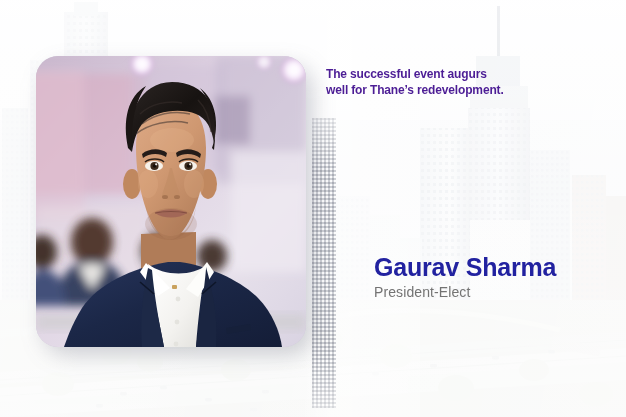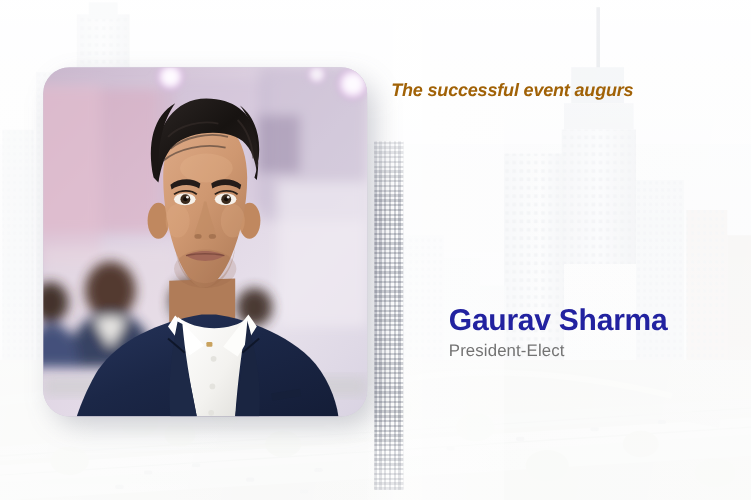--- a/index.html
+++ b/index.html
@@ -87,26 +87,25 @@
     overflow:hidden;
     background:#cfc6d8;
   }
   .portrait svg { display:block; width:270px; height:291px; }
 
   
   .headline {
     position:absolute;
     left:326px; top:66px;
     width:292px;
-    font-size:15px;
+    font-size:12px;
     font-weight:bold;
     line-height:1.37;
     letter-spacing:-0.15px;
-    color:#a16207;
-    font-style:italic;
+    color:#4c1d95;
   }
   .headline .l2 { display:block; }
 
   
   .nameblock {
     position:absolute;
     left:331px; top:253px;
     width:280px;
     margin-left:43px;
   }
@@ -420,20 +419,21 @@
       <ellipse cx="158" cy="128" rx="10" ry="14" fill="#e8b68e" opacity="0.22"></ellipse>
 
       <ellipse cx="136" cy="84" rx="22" ry="12" fill="#eec19a" opacity="0.2"></ellipse>
 
       <rect width="270" height="291" fill="none"></rect>
     </svg>
   </div>
 
   <div class="headline">
     <span class="l1">The successful event augurs</span>
+    <span class="l2">well for Thane’s redevelopment.</span>
   </div>
 
   <div class="nameblock">
     <div class="person-name">Gaurav Sharma</div>
     <div class="person-role">President-Elect</div>
   </div>
 
 </div>
 
 </body></html>

